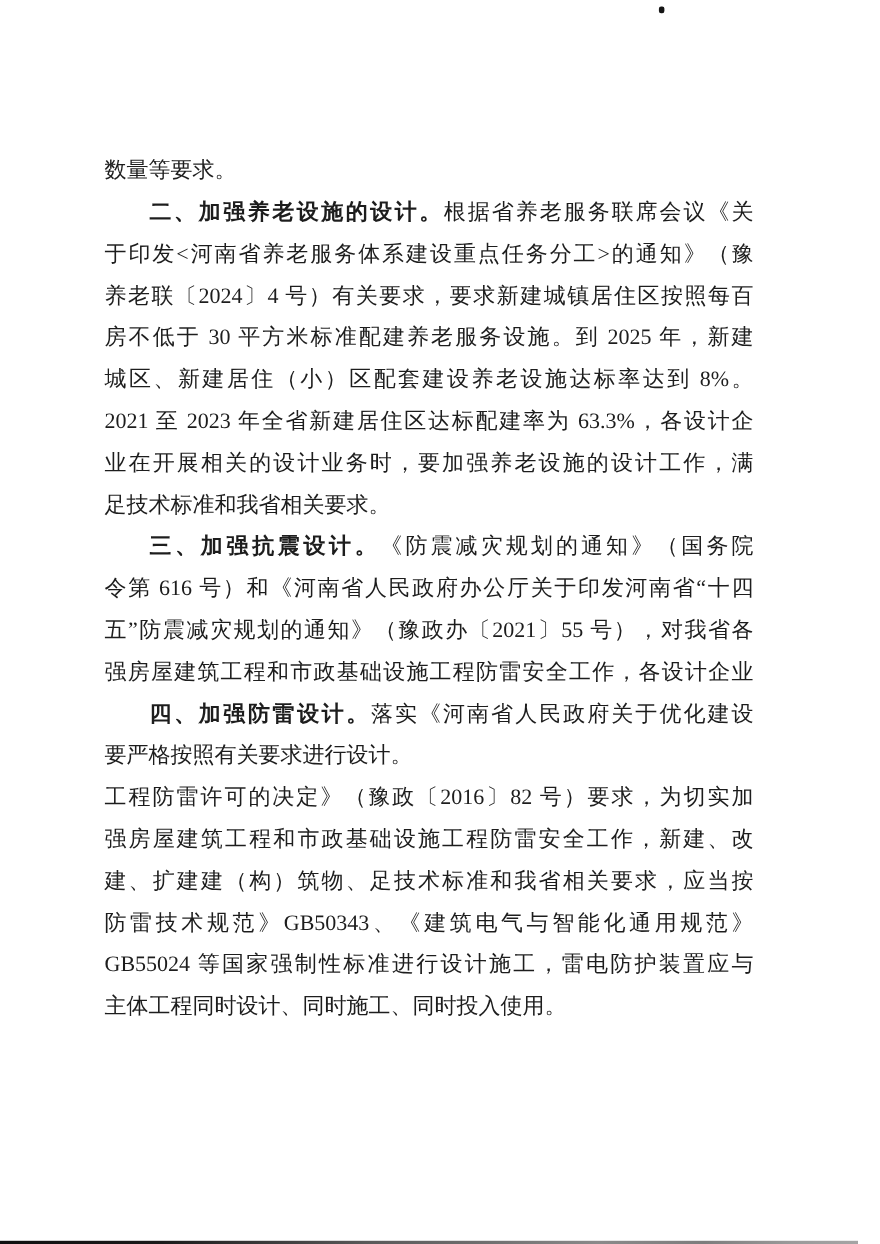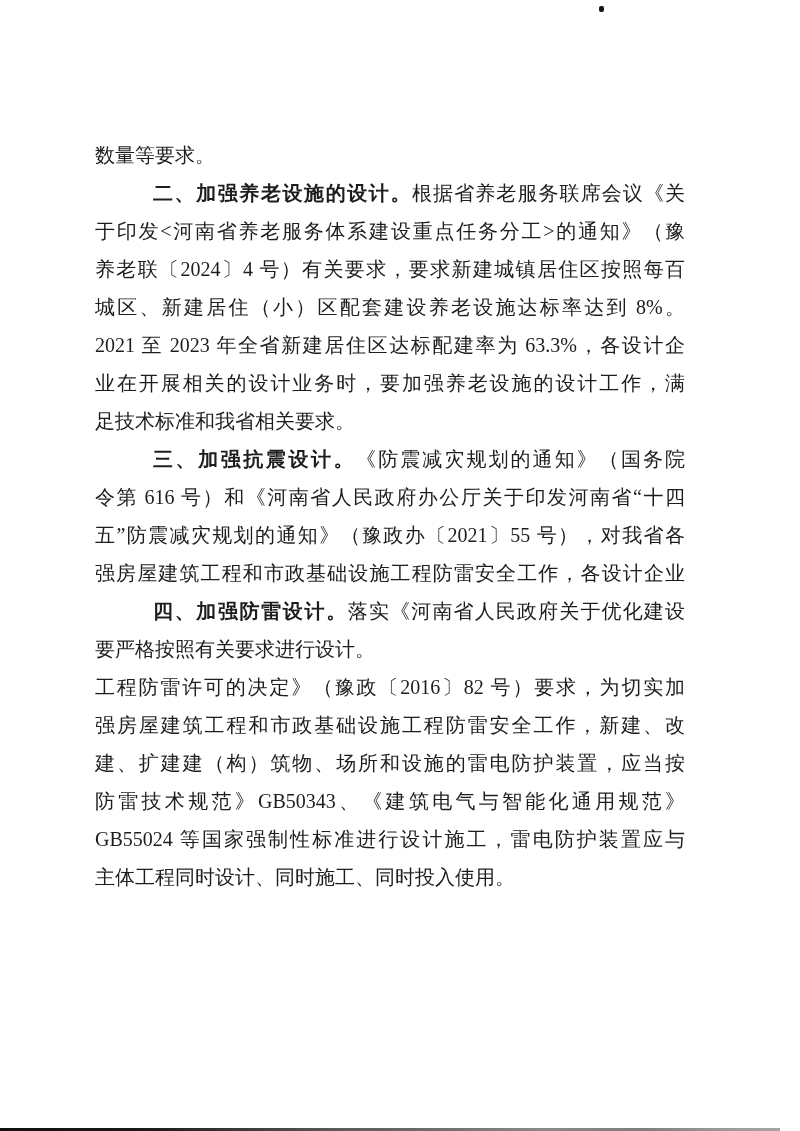--- a/index.html
+++ b/index.html
@@ -45,21 +45,20 @@
     white-space: normal;
     text-align: justify;
     text-align-last: justify;
   }
   .line.ind { text-indent: 2.05em; }
   .seg { display: inline; }
   .seg.bold {
     font-family: Liberation Sans, sans-serif;
     font-weight: 700;
     letter-spacing: 0.5px;
-    margin-left: 17px;
   }
   
   .bottom-edge {
     position: absolute;
     left: 0;
     bottom: 0;
     width: 800px;
     height: 3px;
     background: linear-gradient(to right,
       #101010 0%, #1a1a1a 18%, #3a3a3a 30%, #5a5a5a 42%,
@@ -69,31 +68,32 @@
 </head>
 <body>
 
 <div class="page">
   <div class="speck"></div>
   <div class="textblock" id="textblock" style="color: rgb(29, 29, 29);">
       <div class="line"><span class="seg">数量等要求。</span></div>
       <div class="line just ind"><span class="seg bold">二、加强养老设施的设计。</span><span class="seg">根据省养老服务联席会议《关</span></div>
       <div class="line just"><span class="seg">于印发&lt;河南省养老服务体系建设重点任务分工&gt;的通知》（豫</span></div>
       <div class="line just"><span class="seg">养老联〔2024〕4 号）有关要求，要求新建城镇居住区按照每百</span></div>
+      <div class="line just"><span class="seg">房不低于 30 平方米标准配建养老服务设施。到 2025 年，新建</span></div>
       <div class="line just"><span class="seg">城区、新建居住（小）区配套建设养老设施达标率达到 8%。</span></div>
       <div class="line just"><span class="seg">2021 至 2023 年全省新建居住区达标配建率为 63.3%，各设计企</span></div>
       <div class="line just"><span class="seg">业在开展相关的设计业务时，要加强养老设施的设计工作，满</span></div>
       <div class="line"><span class="seg">足技术标准和我省相关要求。</span></div>
       <div class="line just ind"><span class="seg bold">三、加强抗震设计。</span><span class="seg">《防震减灾规划的通知》（国务院</span></div>
       <div class="line just"><span class="seg">令第 616 号）和《河南省人民政府办公厅关于印发河南省“十四</span></div>
       <div class="line just"><span class="seg">五”防震减灾规划的通知》（豫政办〔2021〕55 号），对我省各</span></div>
       <div class="line just"><span class="seg">强房屋建筑工程和市政基础设施工程防雷安全工作，各设计企业</span></div>
       <div class="line just ind"><span class="seg bold">四、加强防雷设计。</span><span class="seg">落实《河南省人民政府关于优化建设</span></div>
       <div class="line"><span class="seg">要严格按照有关要求进行设计。</span></div>
       <div class="line just"><span class="seg">工程防雷许可的决定》（豫政〔2016〕82 号）要求，为切实加</span></div>
       <div class="line just"><span class="seg">强房屋建筑工程和市政基础设施工程防雷安全工作，新建、改</span></div>
-      <div class="line just"><span class="seg">建、扩建建（构）筑物、场所和设施的雷电防护装置，应当按</span></div>
+      <div class="line just"><span class="seg">建、扩建建（构）筑物、足技术标准和我省相关要求，应当按</span></div>
       <div class="line just"><span class="seg">防雷技术规范》GB50343、《建筑电气与智能化通用规范》</span></div>
       <div class="line just"><span class="seg">GB55024 等国家强制性标准进行设计施工，雷电防护装置应与</span></div>
       <div class="line"><span class="seg">主体工程同时设计、同时施工、同时投入使用。</span></div>
     </div>
   <div class="bottom-edge"></div>
 </div>
 
 </body></html>

